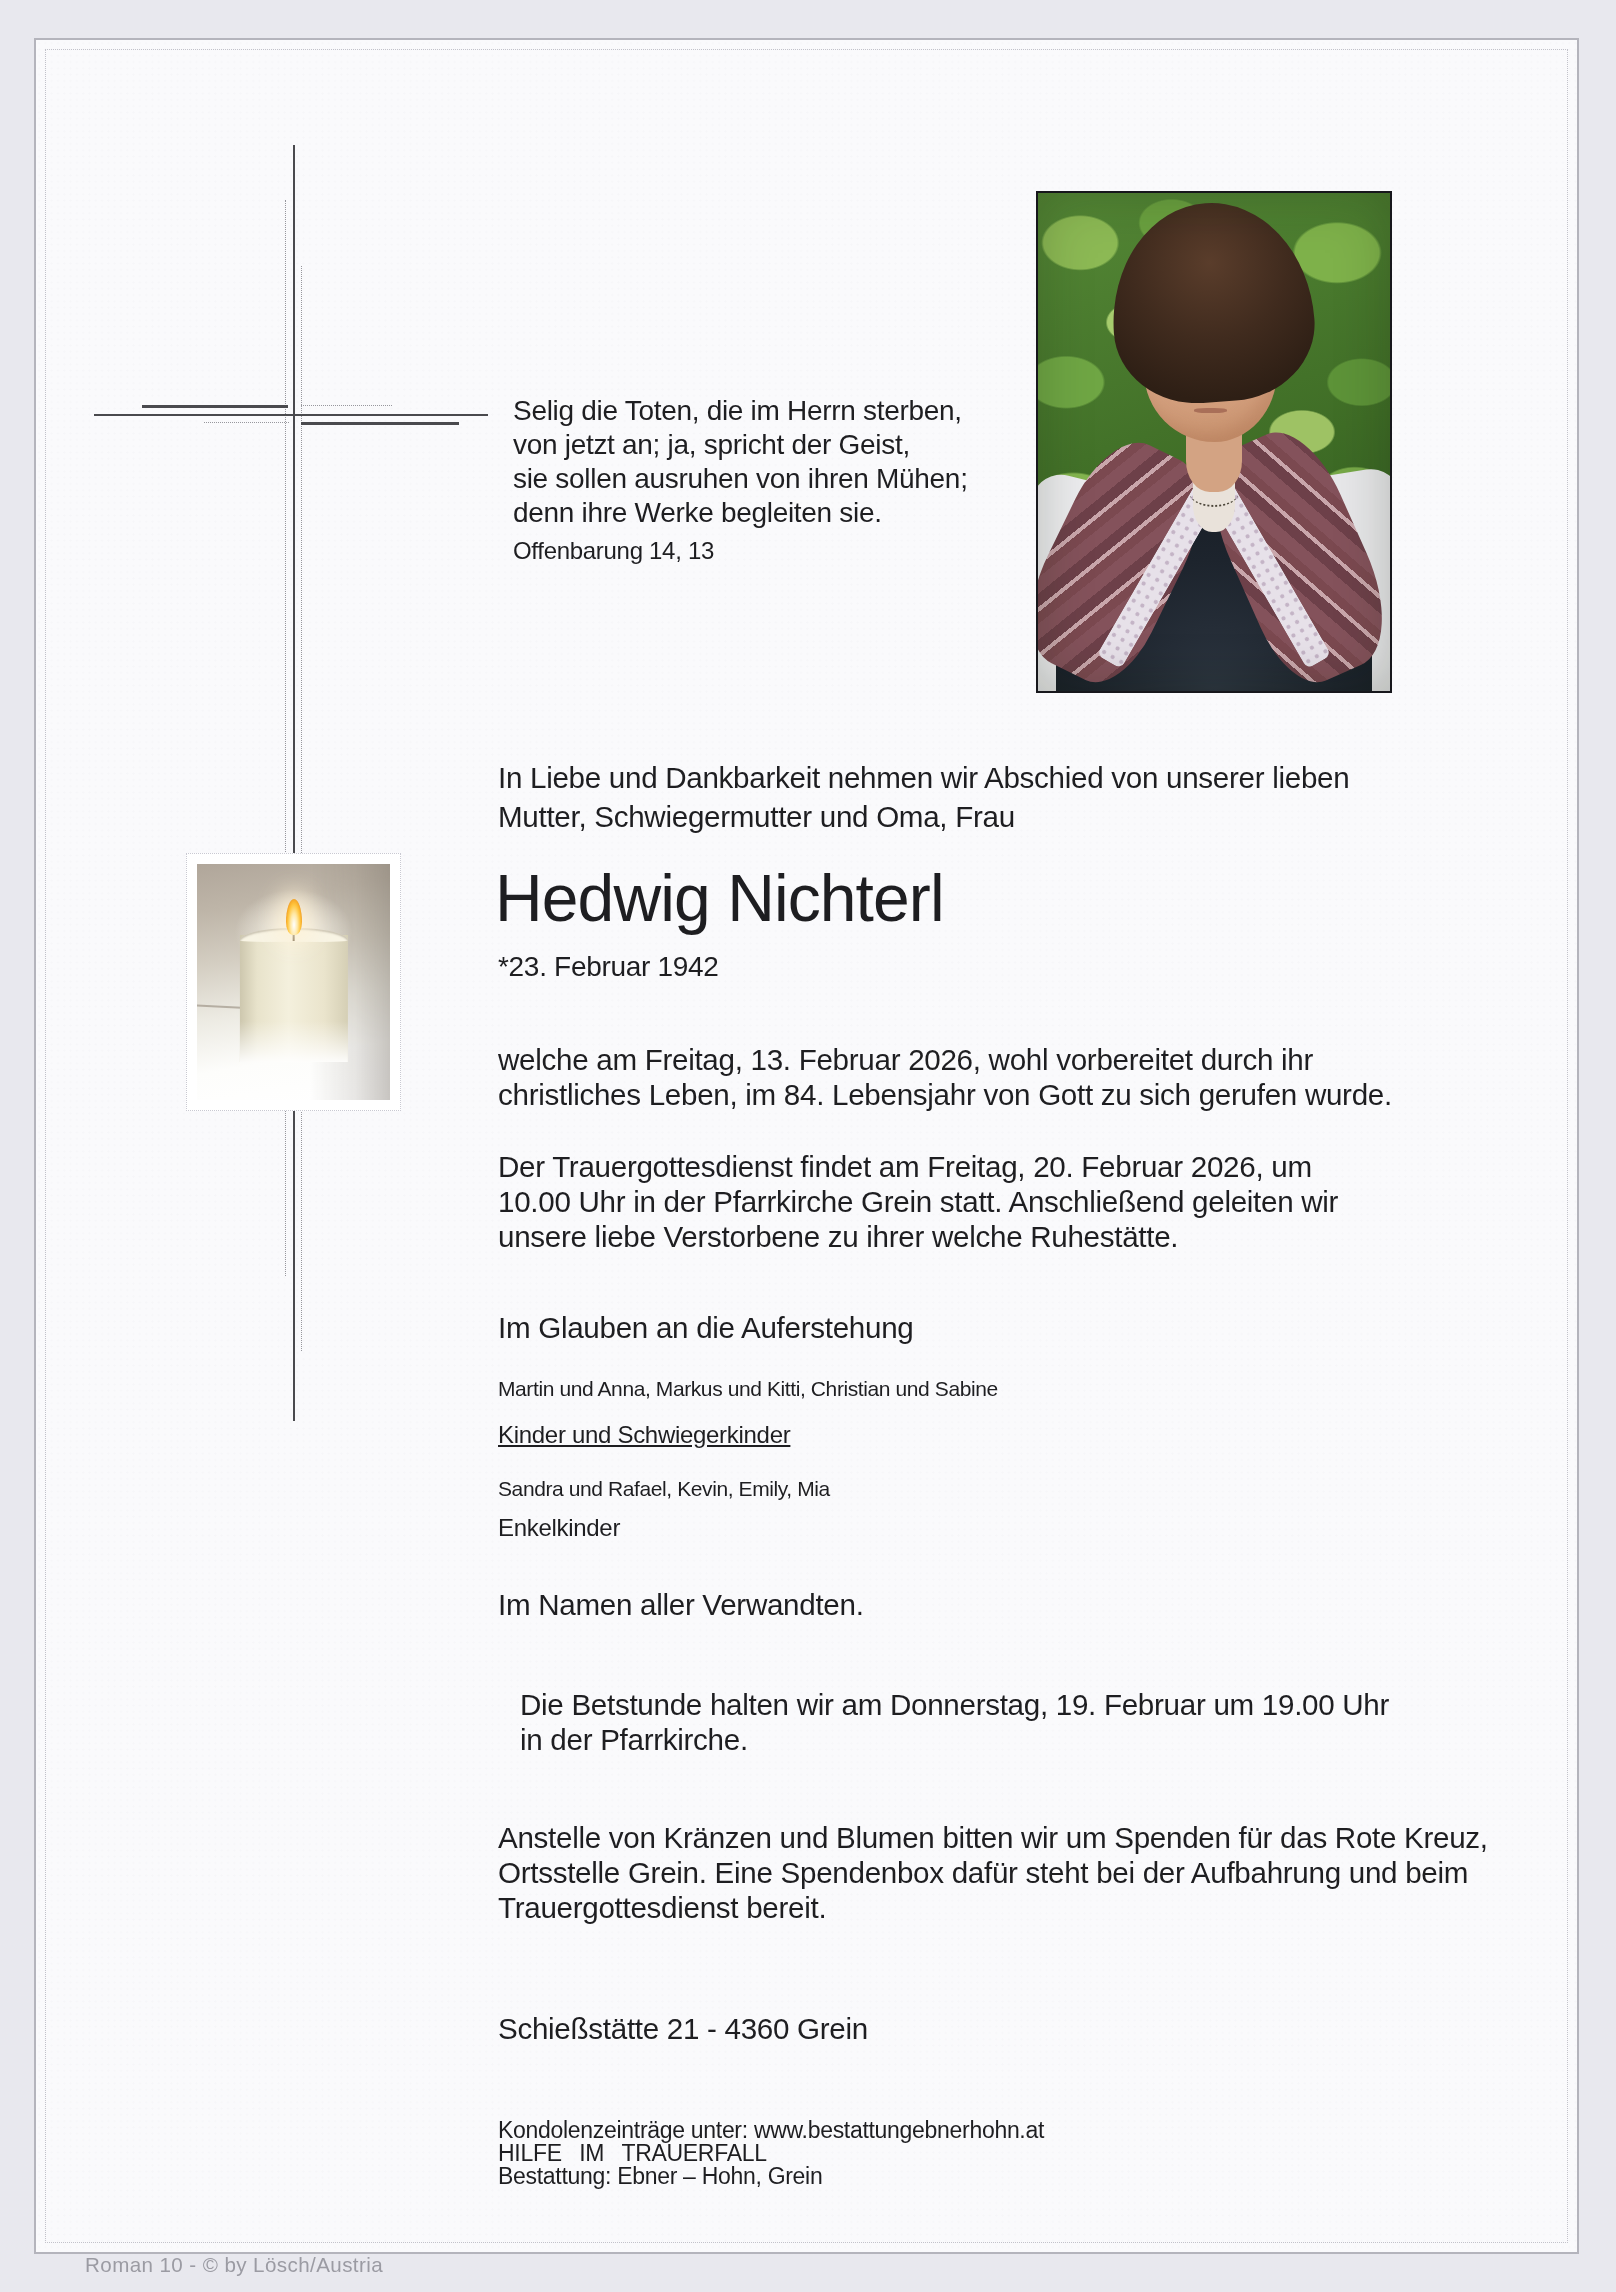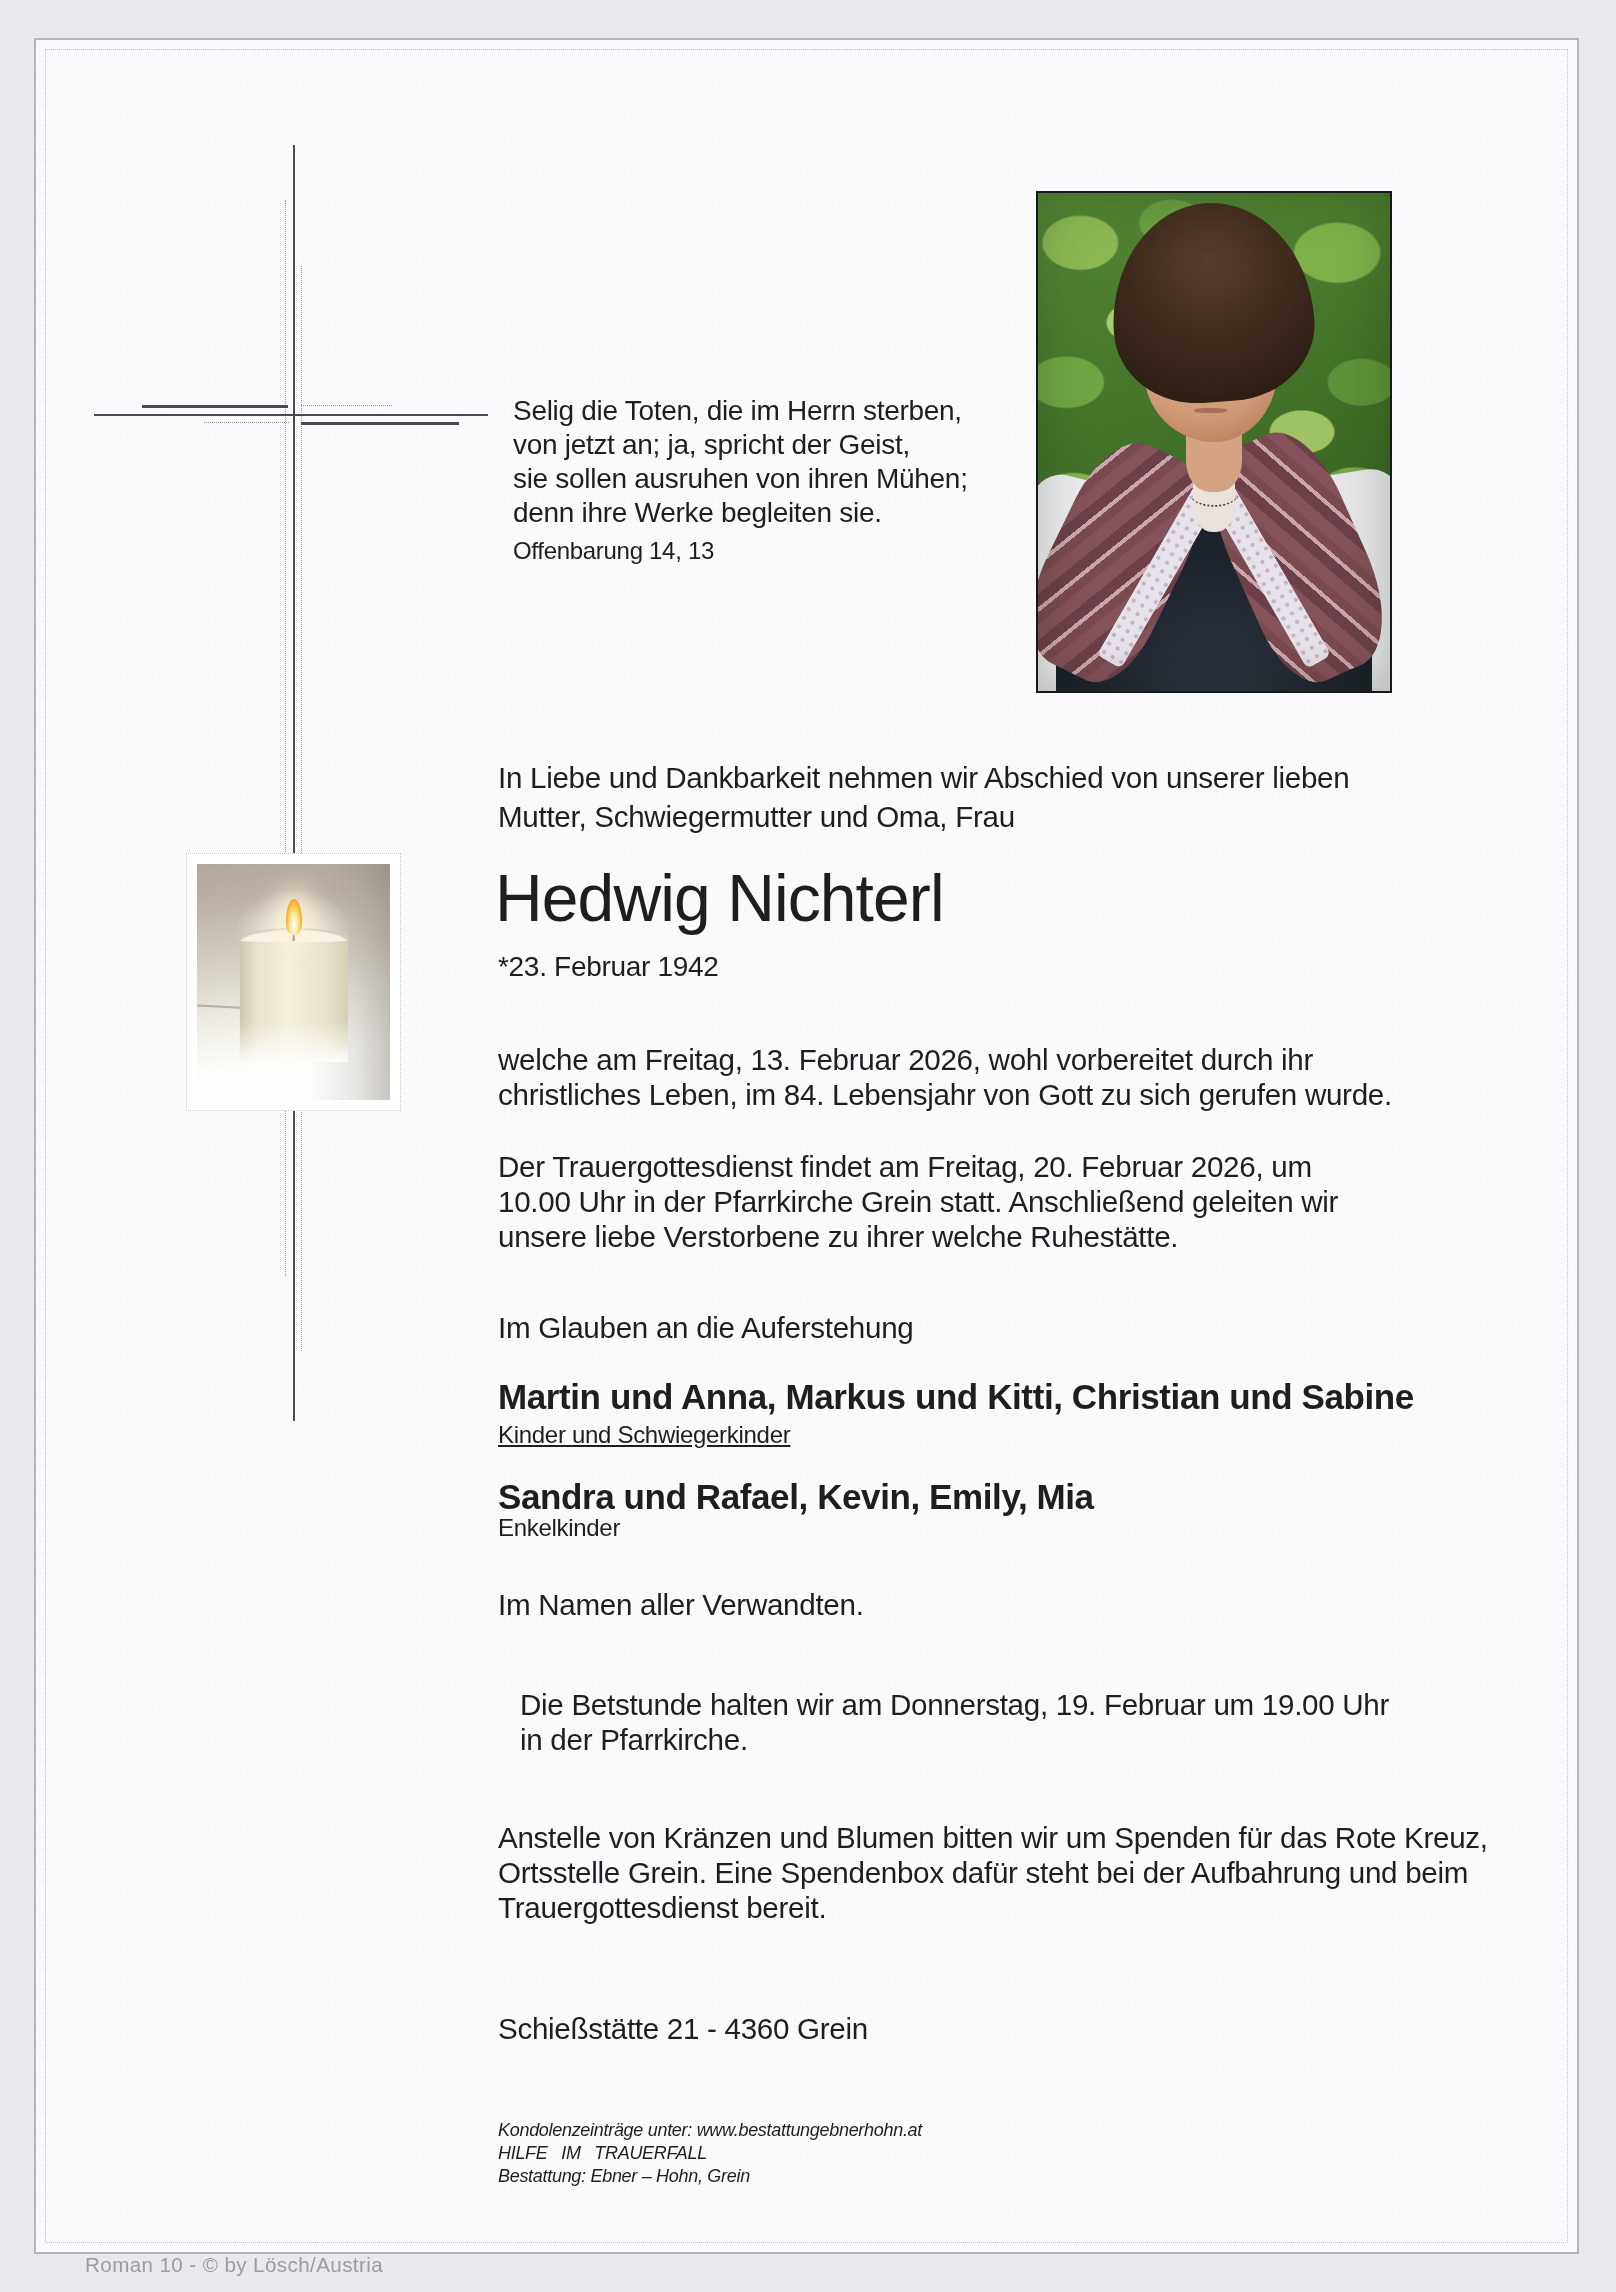--- a/index.html
+++ b/index.html
@@ -126,31 +126,31 @@
   .txt { position:absolute; white-space:nowrap; }
   .quote-block { left:513px; top:394px; font-size:28px; line-height:34px; }
   .quote-source { font-size:24px; margin-top:3.6px; }
   .body33 { font-size:29.6px; line-height:35px; }
   .intro-block { left:498px; top:758px; font-size:29.6px; line-height:39px; }
   .name-line { left:495px; top:862px; font-size:66px; line-height:1.1; letter-spacing:-0.9px; }
   .birth-line { left:498px; top:951px; font-size:28px; }
   .passing-block { left:498px; top:1042px; }
   .service-block { left:498px; top:1149px; }
   .faith-line { left:498px; top:1311px; font-size:29.6px; }
-  .family-names { font-size:35px; font-weight:bold; letter-spacing:-0.4px; }
+  .family-names { font-size:21px; font-weight:normal; letter-spacing:-0.4px; }
   .family-rel { font-size:24px; }
   .fam1-names { left:498px; top:1377px; }
   .fam1-rel  { left:498px; top:1421px;text-decoration:underline; }
   .fam2-names { left:498px; top:1477px; }
   .fam2-rel  { left:498px; top:1514px; }
   .in-name-line { left:498px; top:1588px; font-size:29.6px; }
   .prayer-block { left:520px; top:1687px; }
   .donations-block { left:498px; top:1820px; }
   .address-line { left:498px; top:2012px; font-size:29.6px; }
-  .footer-block { left:498px; top:2119px; font-size:18px; line-height:23px;font-style:italic; }
+  .footer-block { left:498px; top:2119px; font-size:23px; line-height:23px; }
   .footer-help { word-spacing:0.5em; }
   .print-credit { left:85px; top:2253px; font-size:20.6px; color:var(--c-muted,#9b9ba3); letter-spacing:0.4px; }
 </style>
 </head>
 <body>
 
 <div class="screen">
 
   <div class="paper">
     <div class="inner-frame"></div>

